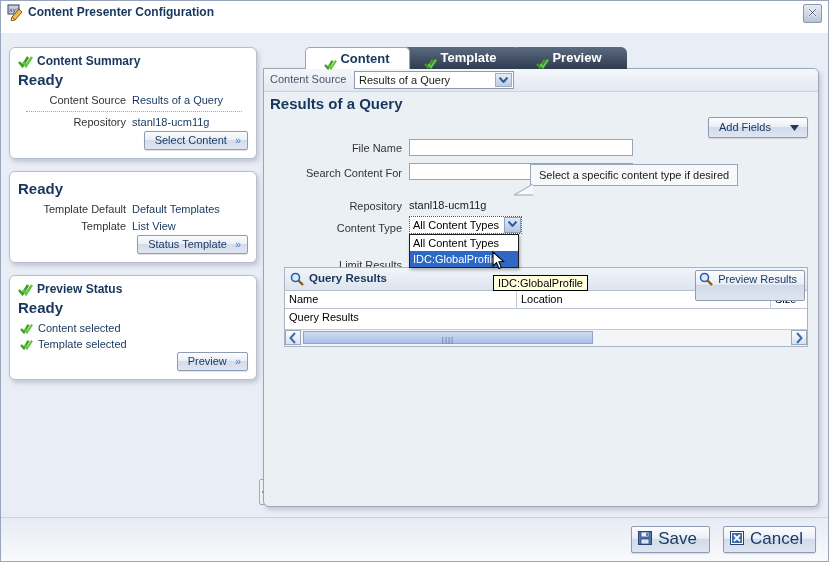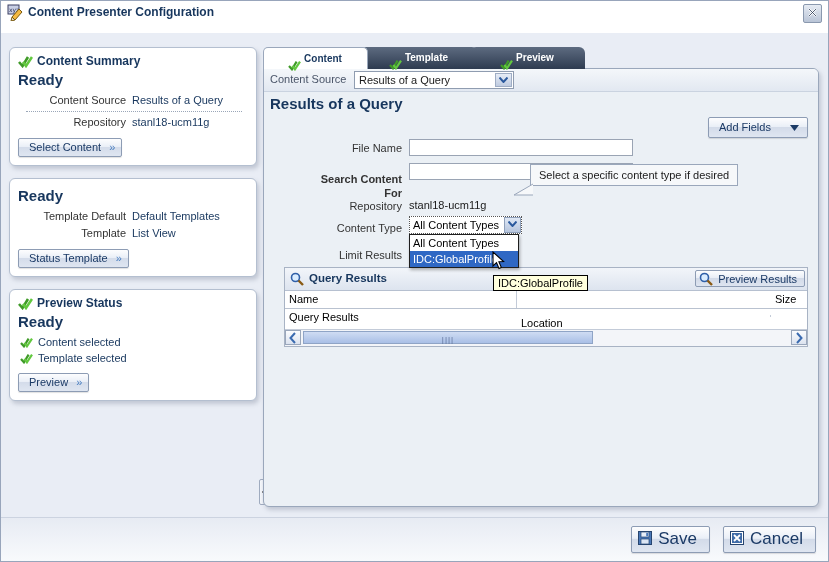--- a/index.html
+++ b/index.html
@@ -79,21 +79,21 @@
   }
   .kv .k {
     width: 108px; text-align: right; color: #333; padding-right: 6px;
     white-space: nowrap;
   }
   .kv .v { color: #17365d; white-space: nowrap; }
   .dotline {
     border-bottom: 1px dotted #9aa6b8;
     margin: 2px 6px 2px 8px; height: 0;
   }
-  .panel-btnrow { text-align: left; margin-top: 7px; }
+  .panel-btnrow { text-align: right; }
 
   .btn {
     display: inline-block;
     background: linear-gradient(#fdfdfe 0%, #eaeff7 45%, #d4dcea 50%, #dfe6f1 100%);
     border: 1px solid #8d9cb4;
     border-radius: 2px;
     padding: 2px 8px 3px 10px;
     font-size: 11px; color: #1b3a66;
     cursor: pointer;
     box-shadow: 0 1px 1px rgba(0,0,0,0.12);
@@ -107,25 +107,26 @@
   
   .content-wrap {
     position: absolute; left: 262px; top: 46px;
     width: 556px; height: 460px;
   }
   .tabs {
     position: absolute; left: 0; top: 0; height: 22px; width: 100%;
   }
   .tab {
     position: absolute; top: 0; height: 22px;
-    font-weight: bold; font-size: 10px;
+    font-weight: bold; font-size: 13px;
     line-height: 22px;
     text-align: center;
     cursor: pointer;
     box-sizing: border-box;
+    margin-left: 42px;
   }
   .tab .lbl { position: relative; padding-left: 15px; }
   .tab .check { left: -2px; top: 4px; }
   .tab.active {
     background: #ffffff;
     color: #17365d;
     border: 1px solid #9aa7bb;
     border-bottom: none;
     border-radius: 5px 5px 0 0;
     z-index: 5;
@@ -271,21 +272,21 @@
     background: linear-gradient(#f2f5fa, #dde4ef);
     border-bottom: 1px solid #b6c0d0;
   }
   .results-hd .ttl {
     position: absolute; left: 24px; top: 4px;
     font-size: 11.5px; font-weight: bold; color: #17365d;
   }
   .mag { position: absolute; left: 5px; top: 4px; }
   .preview-results-btn {
     position: absolute; right: 2px; top: 2px;
-    height: 17px;
+    height: 31px;
     background: linear-gradient(#fcfdfe 0%, #e9eef6 45%, #d2dae8 50%, #dee5f0 100%);
     border: 1px solid #8d9cb4;
     border-radius: 2px;
     font-size: 11px; color: #1b3a66;
     padding: 1px 7px 1px 22px;
     cursor: pointer;
     box-sizing: border-box;
     line-height: 15px;
   }
   .preview-results-btn .mag { left: 3px; top: 1px; }
@@ -536,21 +537,21 @@
       </div>
 
       <div class="form">
 
         <div class="frow" style="height:24px;">
           <span class="flabel" style="top:2px;">File Name</span>
           <input class="finput" style="top: 0px;" value="" placeholder="">
         </div>
 
         <div class="frow" style="height:34px;">
-          <span class="flabel" style="top:9px;font-weight:bold;">Search Content For</span>
+          <span class="flabel" style="top:3px;">Search Content For</span>
           <input class="finput" style="top: 0px;" value="" placeholder="">
         </div>
 
         <div class="frow" style="height:22px;">
           <span class="flabel" style="top:2px;">Repository</span>
           <span class="fvalue" style="top:2px;">stanl18-ucm11g</span>
         </div>
 
         <div class="frow" style="height:22px;">
           <span class="flabel" style="top:2px;">Content Type</span>
@@ -562,21 +563,21 @@
                 </svg>
             </span>
           </div>
           <div class="dropdown">
             <div class="dd-item">All Content Types</div>
             <div class="dd-item sel">IDC:GlobalProfile</div>
           </div>
         </div>
 
         <div class="frow" style="height:22px;">
-          <span class="flabel" style="top:7px;">Limit Results</span>
+          <span class="flabel" style="top:17px;">Limit Results</span>
         </div>
 
       </div>
 
       <div class="tooltip-box" style="left:266px; top:95px;">
         <span>Select a specific content type if desired</span>
       </div>
       <div class="tooltip-tail" style="left:248px; top:114px;">
         <svg width="22" height="16" viewBox="0 0 22 16">
           <path d="M21 1 L2 12 L21 12" fill="#f6f8fa" stroke="#9aa7bb"></path>
@@ -598,21 +599,21 @@
                 <circle cx="5.5" cy="5.5" r="4" fill="#d9ecff" stroke="#2f5fa8" stroke-width="1.6"></circle>
                 <path d="M8.5 8.5 L13 13" stroke="#8a5a14" stroke-width="2.4"></path>
               </svg>
             </span>
             <span>Preview Results</span>
           </span>
         </div>
 
         <div class="tbl-head">
           <div class="th" style="width:232px;">Name</div>
-          <div class="th" style="width:254px;margin-top:24px;">Location</div>
+          <div class="th" style="width:254px;">Location</div>
           <div class="th" style="width:36px;">Size</div>
         </div>
 
         <div class="tbl-row">Query Results</div>
 
         <div class="hscroll">
           <div class="hs-btn" style="left:0;">
             <svg width="12" height="12" viewBox="0 0 12 12" style="display:block;margin:1px auto 0;">
                 <path d="M8 1 L3.5 6 L8 11" fill="none" stroke="#3b6bb0" stroke-width="2"></path>
               </svg>

